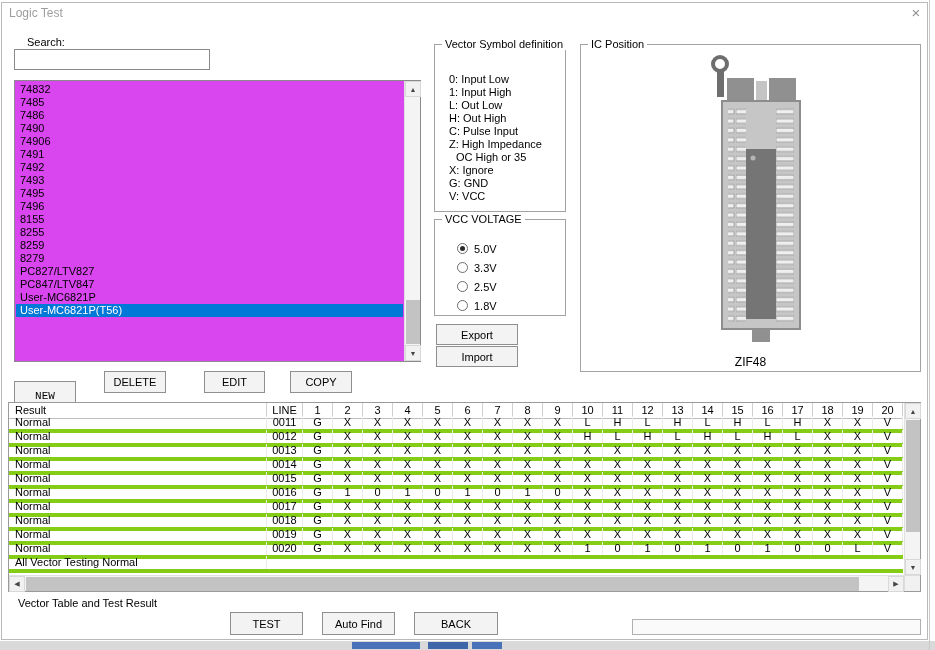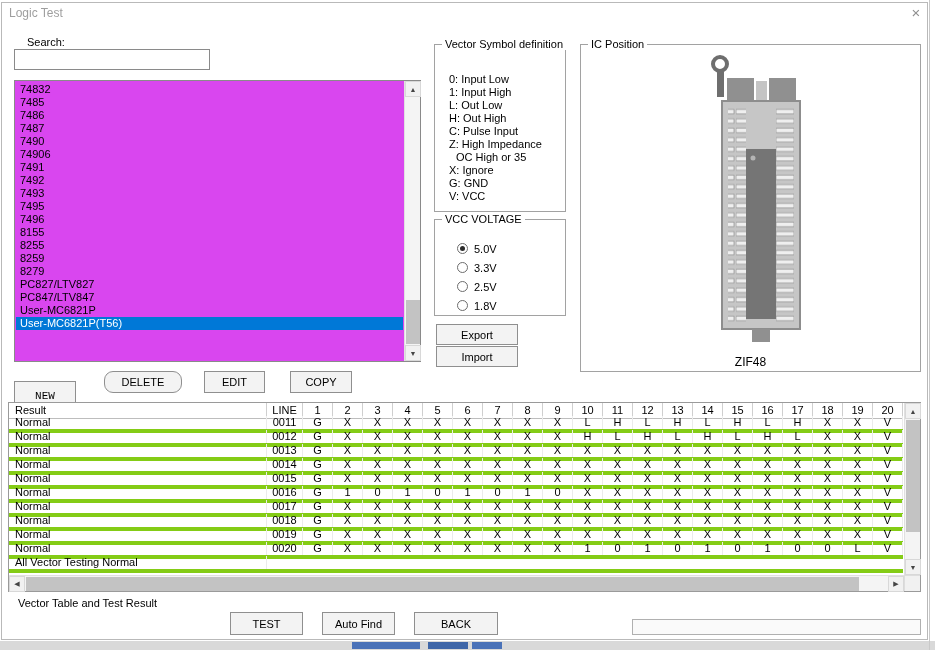--- a/index.html
+++ b/index.html
@@ -22,21 +22,21 @@
   .list-item { height:13px; line-height:13px; padding-left:4px; white-space:nowrap; }
   .list-item.selected { background:#0078d7; color:#fff; }
 
   .vscroll { position:absolute; top:0; right:0; width:16px; bottom:0; background:#f4f4f4; border-left:1px solid #e0e0e0; }
   .sb-btn { position:absolute; left:0; width:16px; height:16px; background:#f1f1f1; border:1px solid #d8d8d8; font-size:7px; color:#444; display:flex; align-items:center; justify-content:center; }
   .sb-top { top:0; } .sb-bottom { bottom:0; }
   .sb-thumb { position:absolute; left:1px; width:14px; background:#c3c3c3; }
 
   .btn { position:absolute; background:#f3f3f3; border:1px solid #8f8f8f; font:11px "Liberation Sans","DejaVu Sans",sans-serif; display:flex; align-items:center; justify-content:center; padding:0; }
   .btn-new    { left:14px;  top:381px; width:62px; height:30px;font-family:Liberation Mono, monospace; }
-  .btn-delete { left:104px; top:371px; width:78px; height:22px;border-radius:9px; }
+  .btn-delete { left:104px; top:371px; width:62px; height:22px; }
   .btn-edit   { left:204px; top:371px; width:61px; height:22px; }
   .btn-copy   { left:290px; top:371px; width:62px; height:22px; }
   .btn-export { left:436px; top:324px; width:82px; height:21px; }
   .btn-import { left:436px; top:346px; width:82px; height:21px; }
   .btn-test   { left:230px; top:612px; width:73px; height:23px; }
   .btn-autofind { left:322px; top:612px; width:73px; height:23px; }
   .btn-back   { left:414px; top:612px; width:84px; height:23px; }
 
   .group { position:absolute; border:1px solid #a2a2a2; background:#fff; }
   .group-title { position:absolute; top:-7px; left:7px; background:#fff; padding:0 3px; white-space:nowrap; }
@@ -88,21 +88,20 @@
 <div class="abs close-btn">×</div>
 
 <div class="abs search-label label">Search:</div>
 <input class="abs search-input" value="" style="">
 
 <div class="abs listbox">
   <div class="list-items">
       <div class="list-item">74832</div>
       <div class="list-item">7485</div>
       <div class="list-item">7486</div>
-      <div class="list-item">7487</div>
       <div class="list-item">7490</div>
       <div class="list-item">74906</div>
       <div class="list-item">7491</div>
       <div class="list-item">7492</div>
       <div class="list-item">7493</div>
       <div class="list-item">7495</div>
       <div class="list-item">7496</div>
       <div class="list-item">8155</div>
       <div class="list-item">8255</div>
       <div class="list-item">8259</div>

